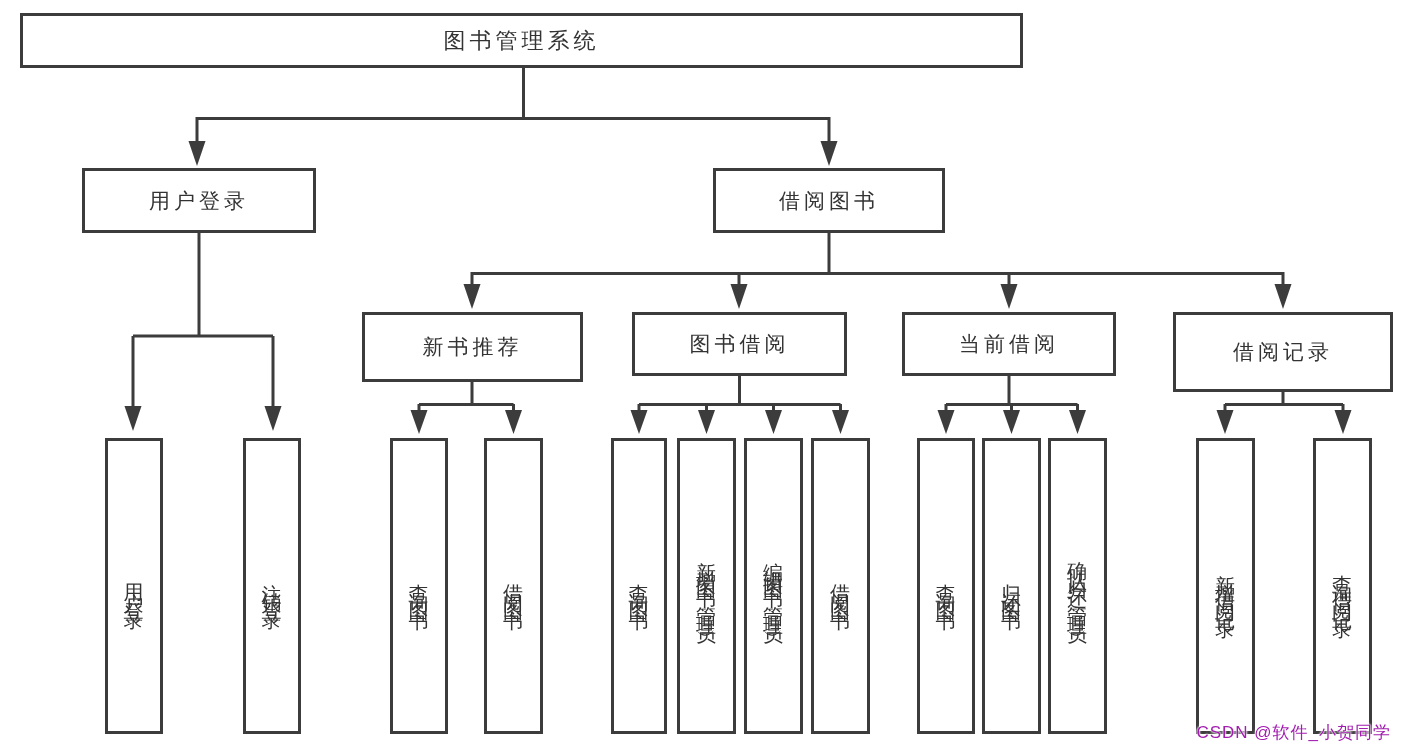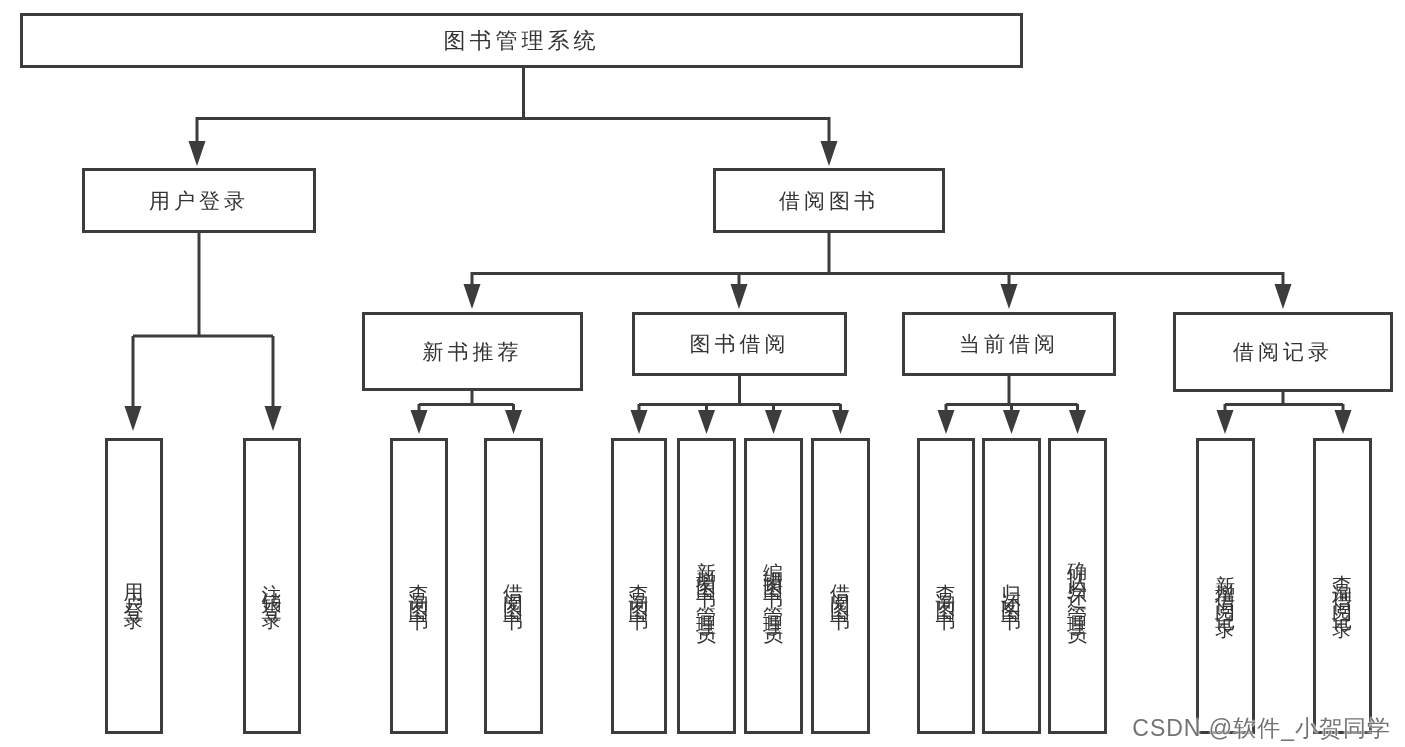--- a/index.html
+++ b/index.html
@@ -25,22 +25,22 @@
   .root-box .lbl{font-size:22px;letter-spacing:4px;}
   .v .lbl{
     writing-mode:vertical-rl;
     text-orientation:mixed;
     font-size:20px;
     letter-spacing:9px;
     line-height:1;
   }
   #watermark{
     position:absolute;right:14px;bottom:3px;
-    font-size:23px;letter-spacing:1px;
-    color:#737373;
+    font-size:17px;letter-spacing:1px;
+    color:#a21caf;
     text-shadow:0 0 2px #fff,0 0 2px #fff,0 0 3px #fff;
     white-space:nowrap;
   }
 </style>
 </head>
 <body>
 
 <div id="stage">
 
   <svg id="wires" viewBox="0 0 1405 747">
@@ -90,21 +90,21 @@
     <span class="lbl">图书管理系统</span>
   </div>
 
   <div class="node h" style="left:82px;top:168px;width:234px;height:65px;">
     <span class="lbl">用户登录</span>
   </div>
   <div class="node h" style="left:713px;top:168px;width:232px;height:65px;">
     <span class="lbl">借阅图书</span>
   </div>
 
-  <div class="node h" style="left:362px;top:312px;width:221px;height:79px;">
+  <div class="node h" style="left:362px;top:312px;width:221px;height:70px;">
     <span class="lbl">新书推荐</span>
   </div>
   <div class="node h" style="left:902px;top:312px;width:214px;height:64px;">
     <span class="lbl">当前借阅</span>
   </div>
   <div class="node h" style="left:632px;top:312px;width:215px;height:64px;">
     <span class="lbl">图书借阅</span>
   </div>
   <div class="node h" style="left:1173px;top:312px;width:220px;height:80px;">
     <span class="lbl">借阅记录</span>

